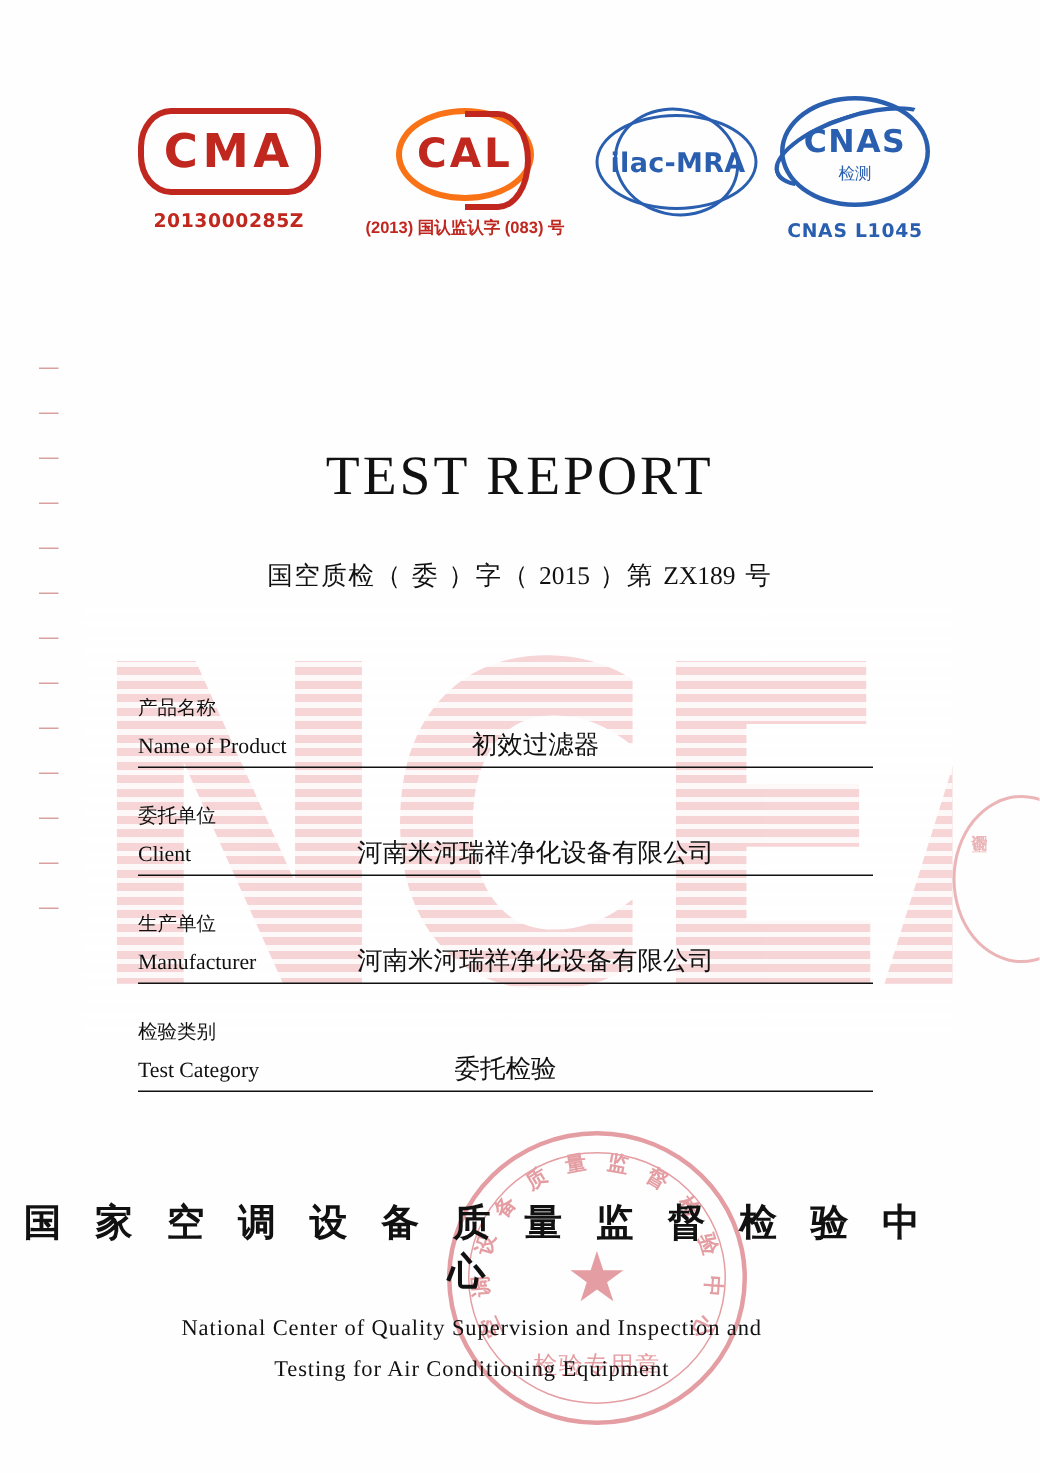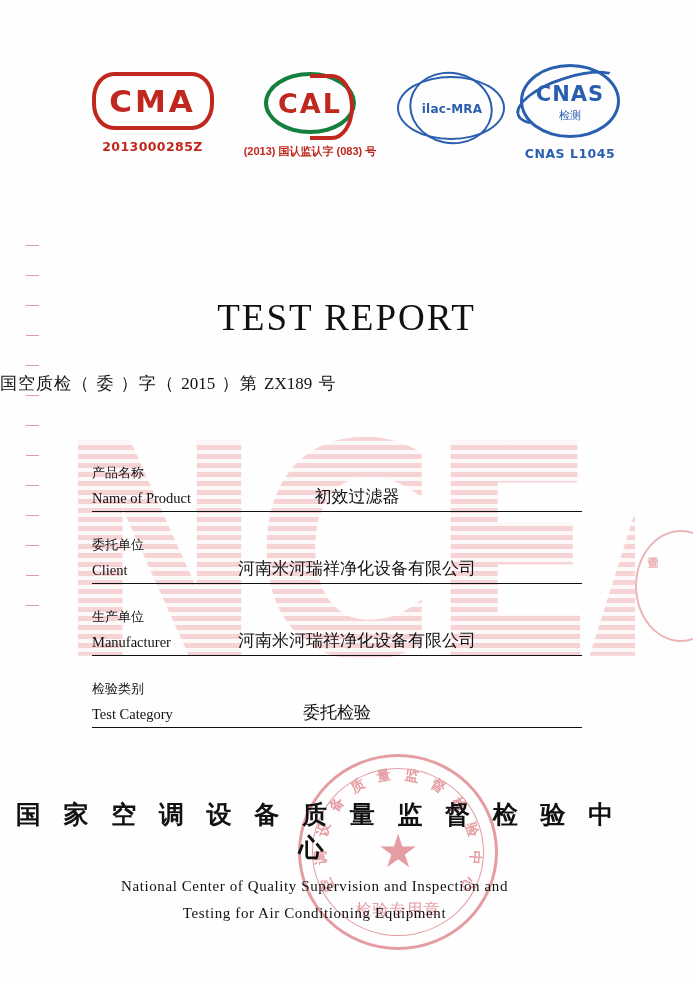--- a/index.html
+++ b/index.html
@@ -118,21 +118,21 @@
     font-family: "DejaVu Sans", sans-serif;
     font-size: 12.5px;
     font-weight: bold;
     color: #c0271e;
     letter-spacing: .4px;
   }
 
   .cal-circle {
     width: 92px; height: 62px;
     margin: 0 auto;
-    border: 4px solid #15803d;
+    border: 4px solid #f97316;
     border-radius: 50%;
     position: relative;
     box-sizing: border-box;
   }
   .cal-circle:after {
     content: "";
     position: absolute;
     left: 50%;
     top: -2px;
     width: 44px;
@@ -184,21 +184,21 @@
     transform: rotate(12deg);
   }
   .ilac-label {
     position: absolute;
     left: 0; top: 50%;
     width: 118px;
     transform: translateY(-50%);
     text-align: center;
     font-family: "DejaVu Sans", sans-serif;
     font-weight: bold;
-    font-size: 12px;
+    font-size: 18px;
     color: #2a5fb0;
     letter-spacing: .2px;
   }
 
   .cnas-wrap {
     width: 124px; height: 80px;
     margin: 0 auto;
     position: relative;
   }
   .cnas-circle {
@@ -275,20 +275,21 @@
     color: #111;
     z-index: 4;
   }
 
   
   .report-no {
     position: absolute;
     top: 372px;
     left: 0;
     width: 693px;
+    text-align: center;
     font-family: "DejaVu Sans", sans-serif;
     font-size: 17px;
     color: #111;
     z-index: 4;
     letter-spacing: 1px;
   }
   .report-no .num {
     font-family: "Liberation Serif", serif;
     letter-spacing: 0;
   }

